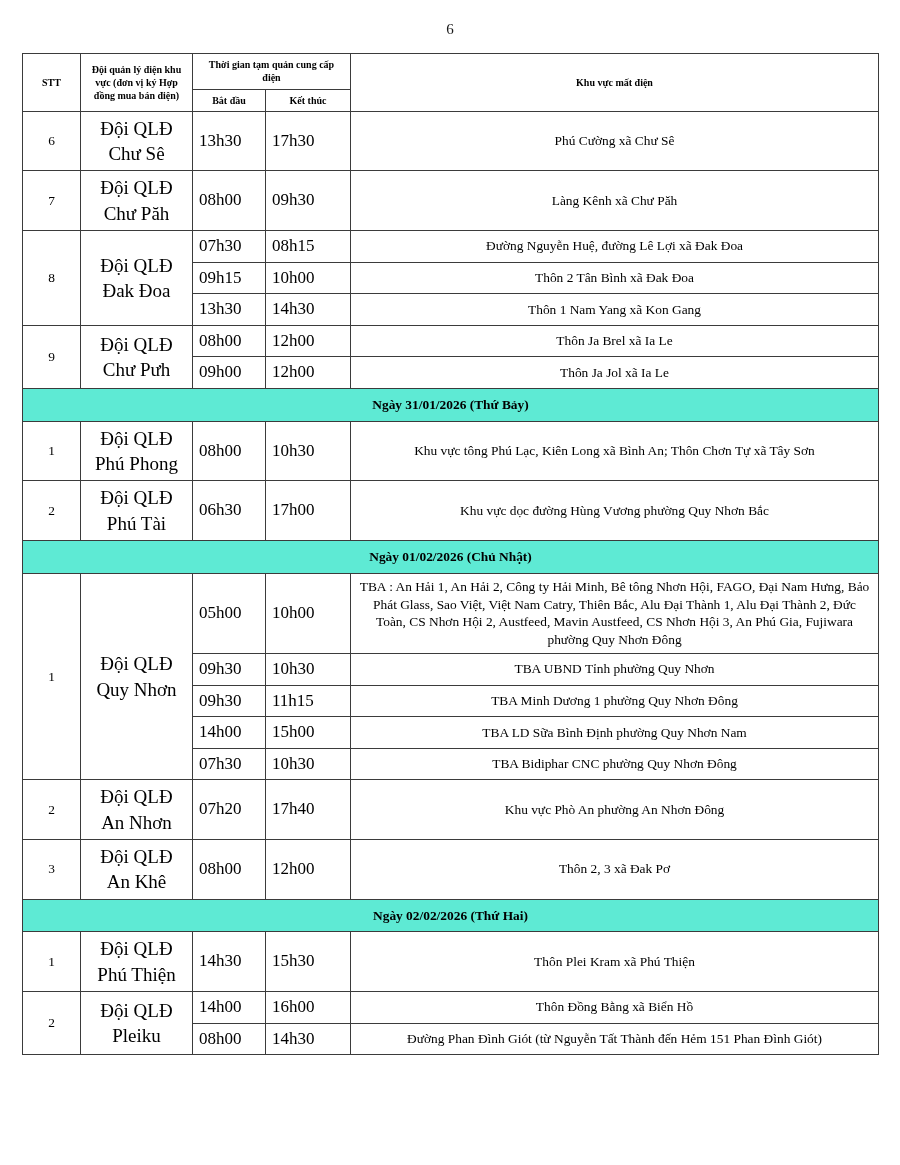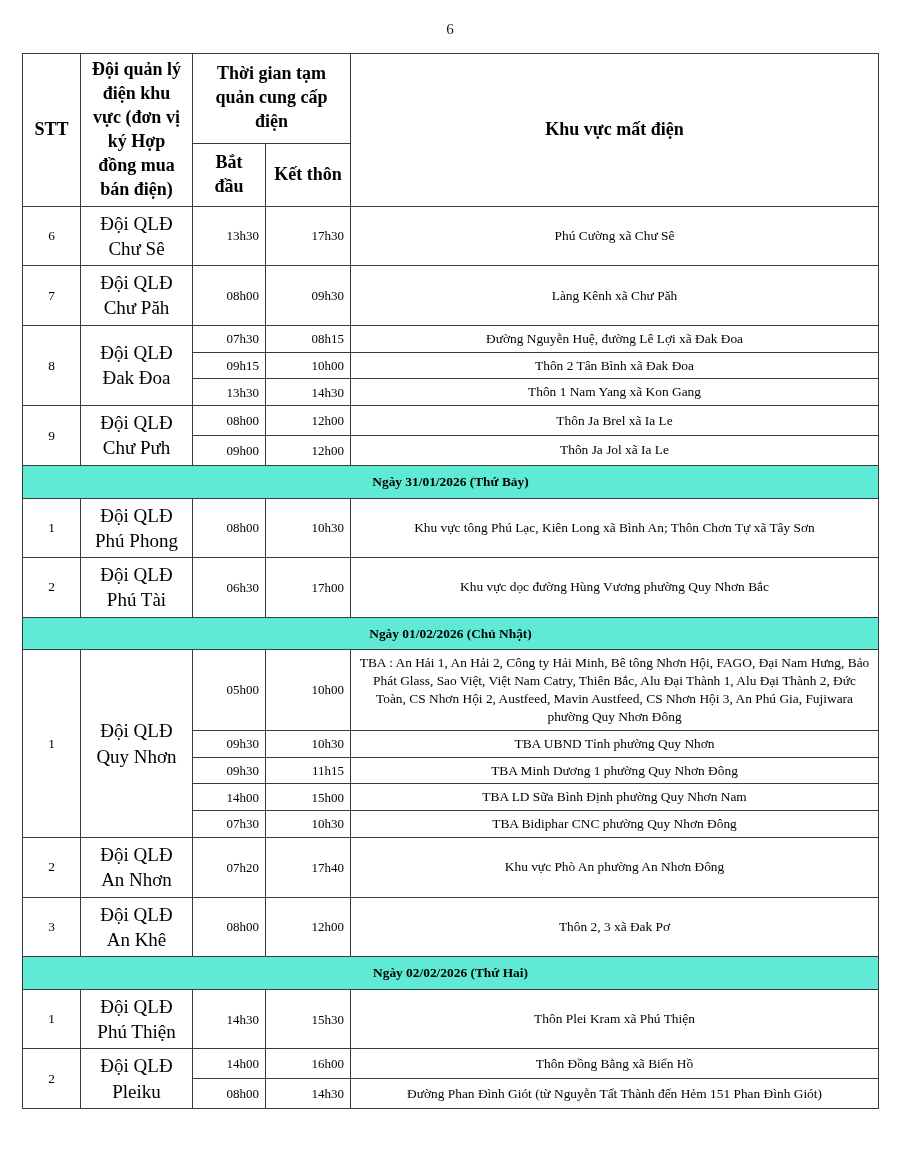--- a/index.html
+++ b/index.html
@@ -50,37 +50,37 @@
   
   col.c-stt    { width: 58px; }
   col.c-team   { width: 112px; }
   col.c-start  { width: 73px; }
   col.c-end    { width: 85px; }
   col.c-area   { width: 528px; }
 
   thead th {
     text-align: center;
     font-weight: bold;
-    font-size: 18px;
+    font-size: 10px;
     padding: 5px 4px;
   }
   th.h-stt, th.h-team, th.h-area { }
   th.h-time-group { }
 
   td.stt {
     text-align: center;
     font-size: 13.4px;
   }
   td.team {
     text-align: center;
     font-size: 19px;
   }
   td.time {
-    text-align: right;
-    font-size: 13px;
+    text-align: left;
+    font-size: 17px;
     white-space: nowrap;
   }
   td.area {
     text-align: center;
     font-size: 13.4px;
   }
   tr.section-row td {
     background: #5eead4;
     text-align: center;
     font-weight: bold;
@@ -110,21 +110,21 @@
       </colgroup>
       <thead>
         <tr>
           <th class="h-stt" rowspan="2">STT</th>
           <th class="h-team" rowspan="2">Đội quản lý điện khu vực (đơn vị ký Hợp đồng mua bán điện)</th>
           <th class="h-time-group" colspan="2">Thời gian tạm quản cung cấp điện</th>
           <th class="h-area" rowspan="2">Khu vực mất điện</th>
         </tr>
         <tr>
           <th>Bắt đầu</th>
-          <th>Kết thôn</th>
+          <th>Kết thúc</th>
         </tr>
       </thead>
       <tbody id="table-body">
           <tr>
             <td class="stt" rowspan="1">6</td>
             <td class="team" rowspan="1">Đội QLĐ Chư Sê</td>
             <td class="time pad-md">13h30</td>
             <td class="time pad-md">17h30</td>
             <td class="area pad-md">Phú Cường xã Chư Sê</td>
           </tr>

